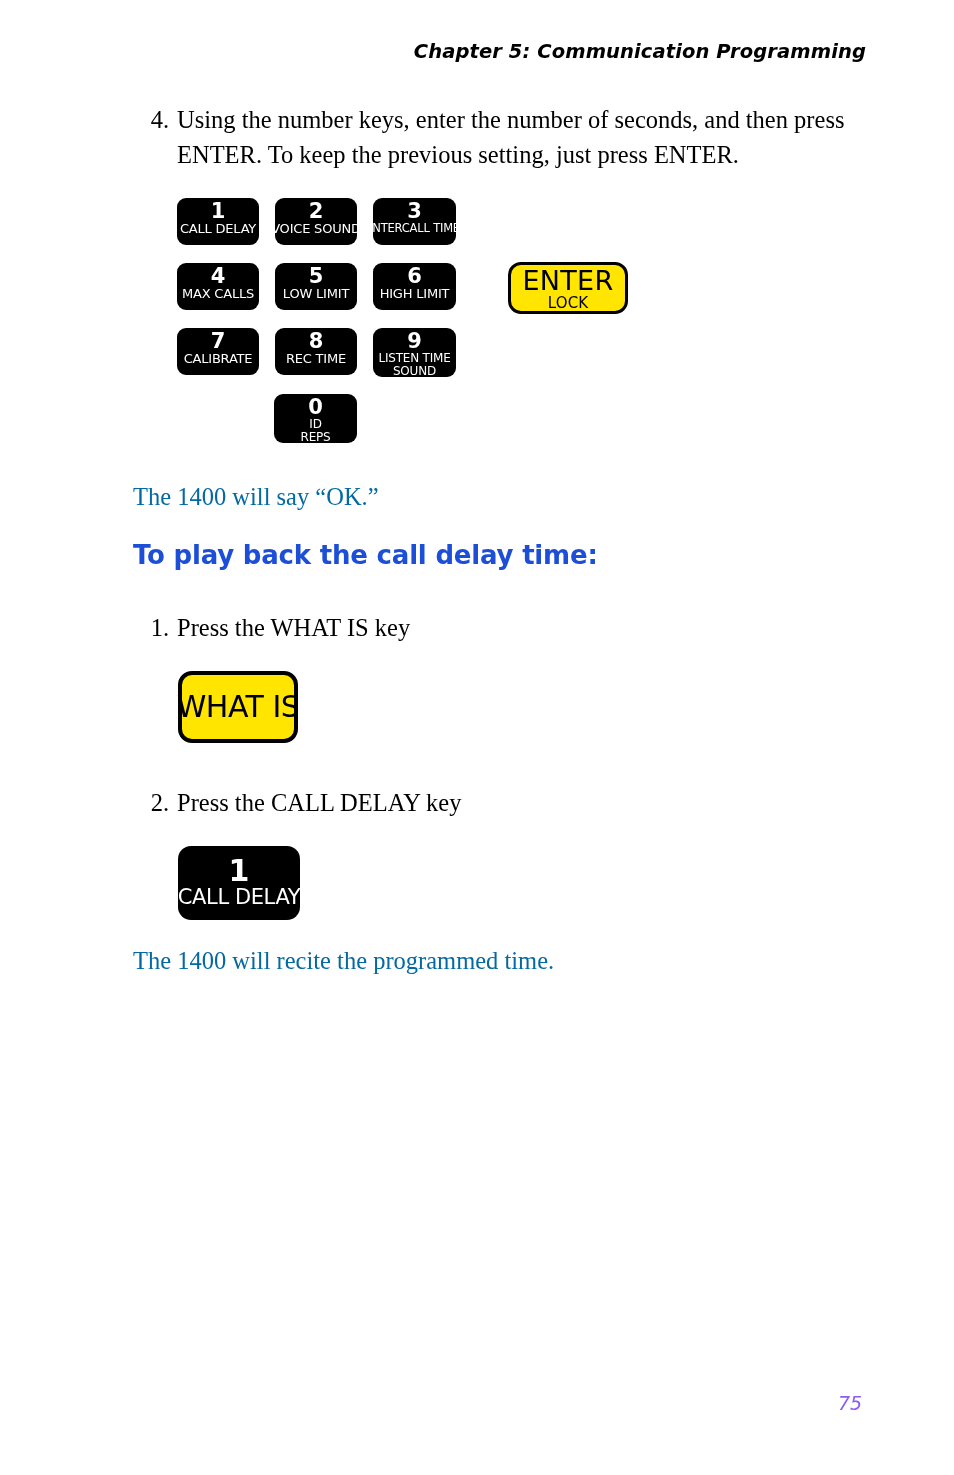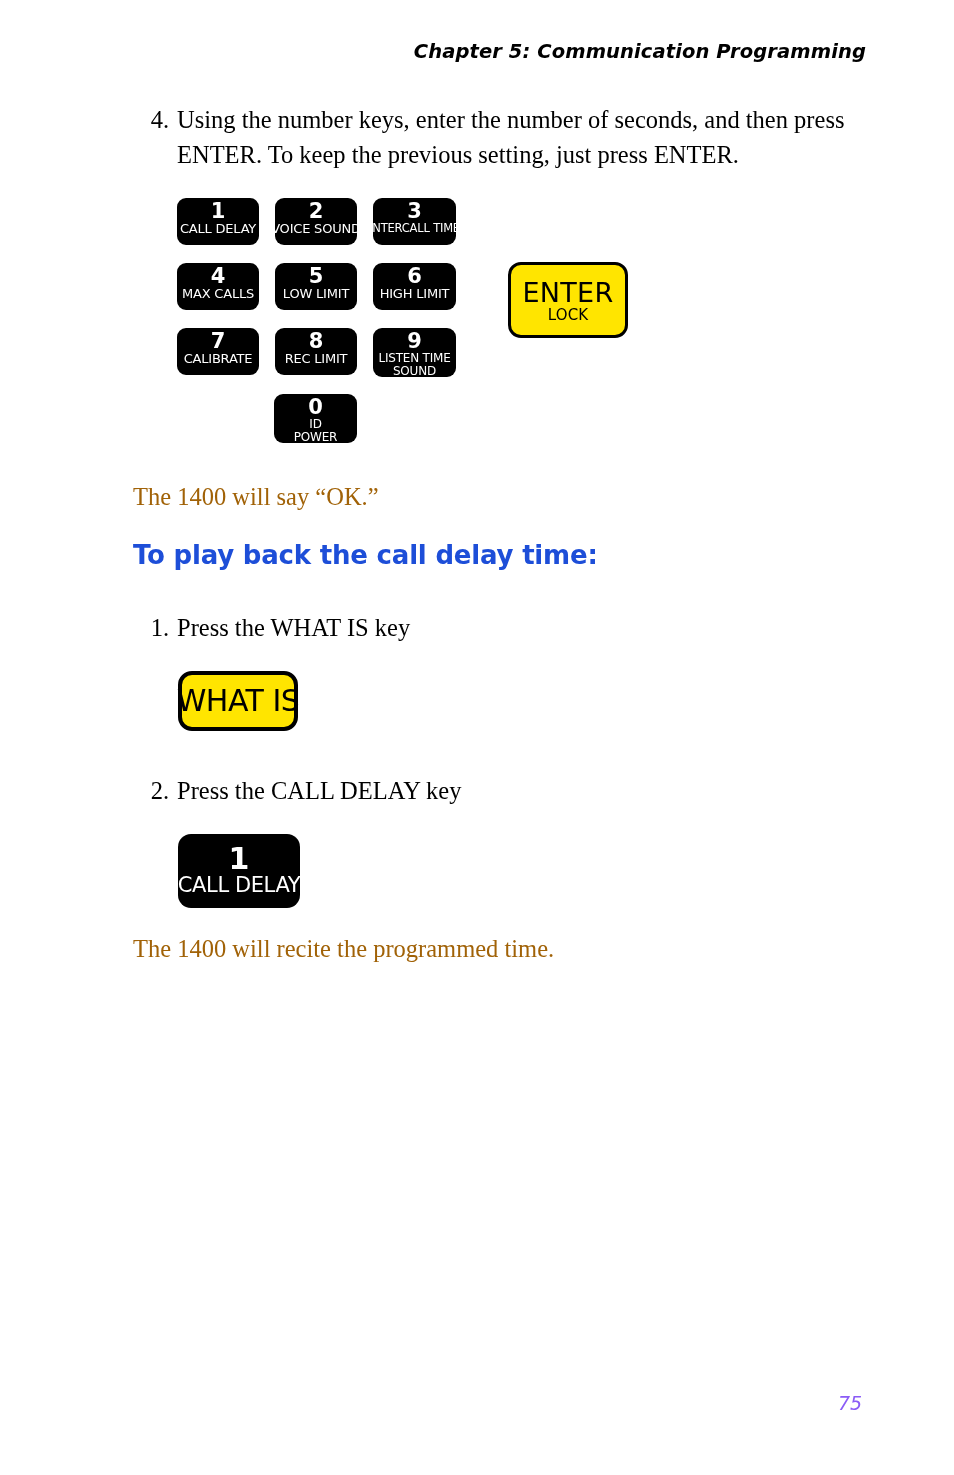--- a/index.html
+++ b/index.html
@@ -57,21 +57,21 @@
     display: block;
     margin-left: 44px;
     margin-top: 20px;
   }
 
   
   .para {
     font-family: "Liberation Serif", serif;
     font-size: 24.5px;
     line-height: 34px;
-    color: #a16207;
+    color: #0369a1;
   }
 
   
   .section-heading {
     font-family: "DejaVu Sans", sans-serif;
     font-weight: bold;
     font-size: 26px;
     letter-spacing: -0.2px;
     color: #1d4ed8;
   }
@@ -140,21 +140,21 @@
   .k8  { width: 82px; height: 47px; }
   .k9  { width: 83px; height: 49px; }
   .k0  { width: 83px; height: 49px; }
 
   
   .enter-key {
     position: absolute;
     left: 375px;
     top: 72px;
     width: 120px;
-    height: 76px;
+    height: 52px;
     background: #FFE500;
     border: 3.5px solid #000000;
     border-radius: 13px;
     box-sizing: border-box;
     display: flex;
     flex-direction: column;
     align-items: center;
     justify-content: center;
     padding-top: 2px;
   }
@@ -171,21 +171,21 @@
     line-height: 17px;
     letter-spacing: 0.2px;
     color: #000000;
   }
 
   
   .whatis-key {
     position: relative;
     margin-left: 45px;
     width: 120px;
-    height: 60px;
+    height: 72px;
     background: #FFE500;
     border: 4px solid #000000;
     border-radius: 14px;
     box-sizing: border-box;
     display: flex;
     align-items: center;
     justify-content: center;
     overflow: visible;
   }
   .whatis-key .wtxt {
@@ -293,34 +293,34 @@
       </div>
     </div>
 
     <div class="keyrow r3">
       <div class="key k7">
         <span class="digit">7</span>
         <span class="lbl">CALIBRATE</span>
       </div>
       <div class="key k8">
         <span class="digit">8</span>
-        <span class="lbl">REC LIMIT</span>
+        <span class="lbl">REC TIME</span>
       </div>
       <div class="key k9">
         <span class="digit">9</span>
         <span class="lbl tiny">LISTEN TIME</span>
         <span class="lbl tiny">SOUND</span>
       </div>
     </div>
 
     <div class="keyrow r4">
       <div class="key k0">
         <span class="digit">0</span>
         <span class="lbl tiny">ID</span>
-        <span class="lbl tiny">POWER</span>
+        <span class="lbl tiny">REPS</span>
       </div>
     </div>
 
     <div class="enter-key">
       <span class="etitle">ENTER</span>
       <span class="elbl">LOCK</span>
     </div>
 
   </div>
 

